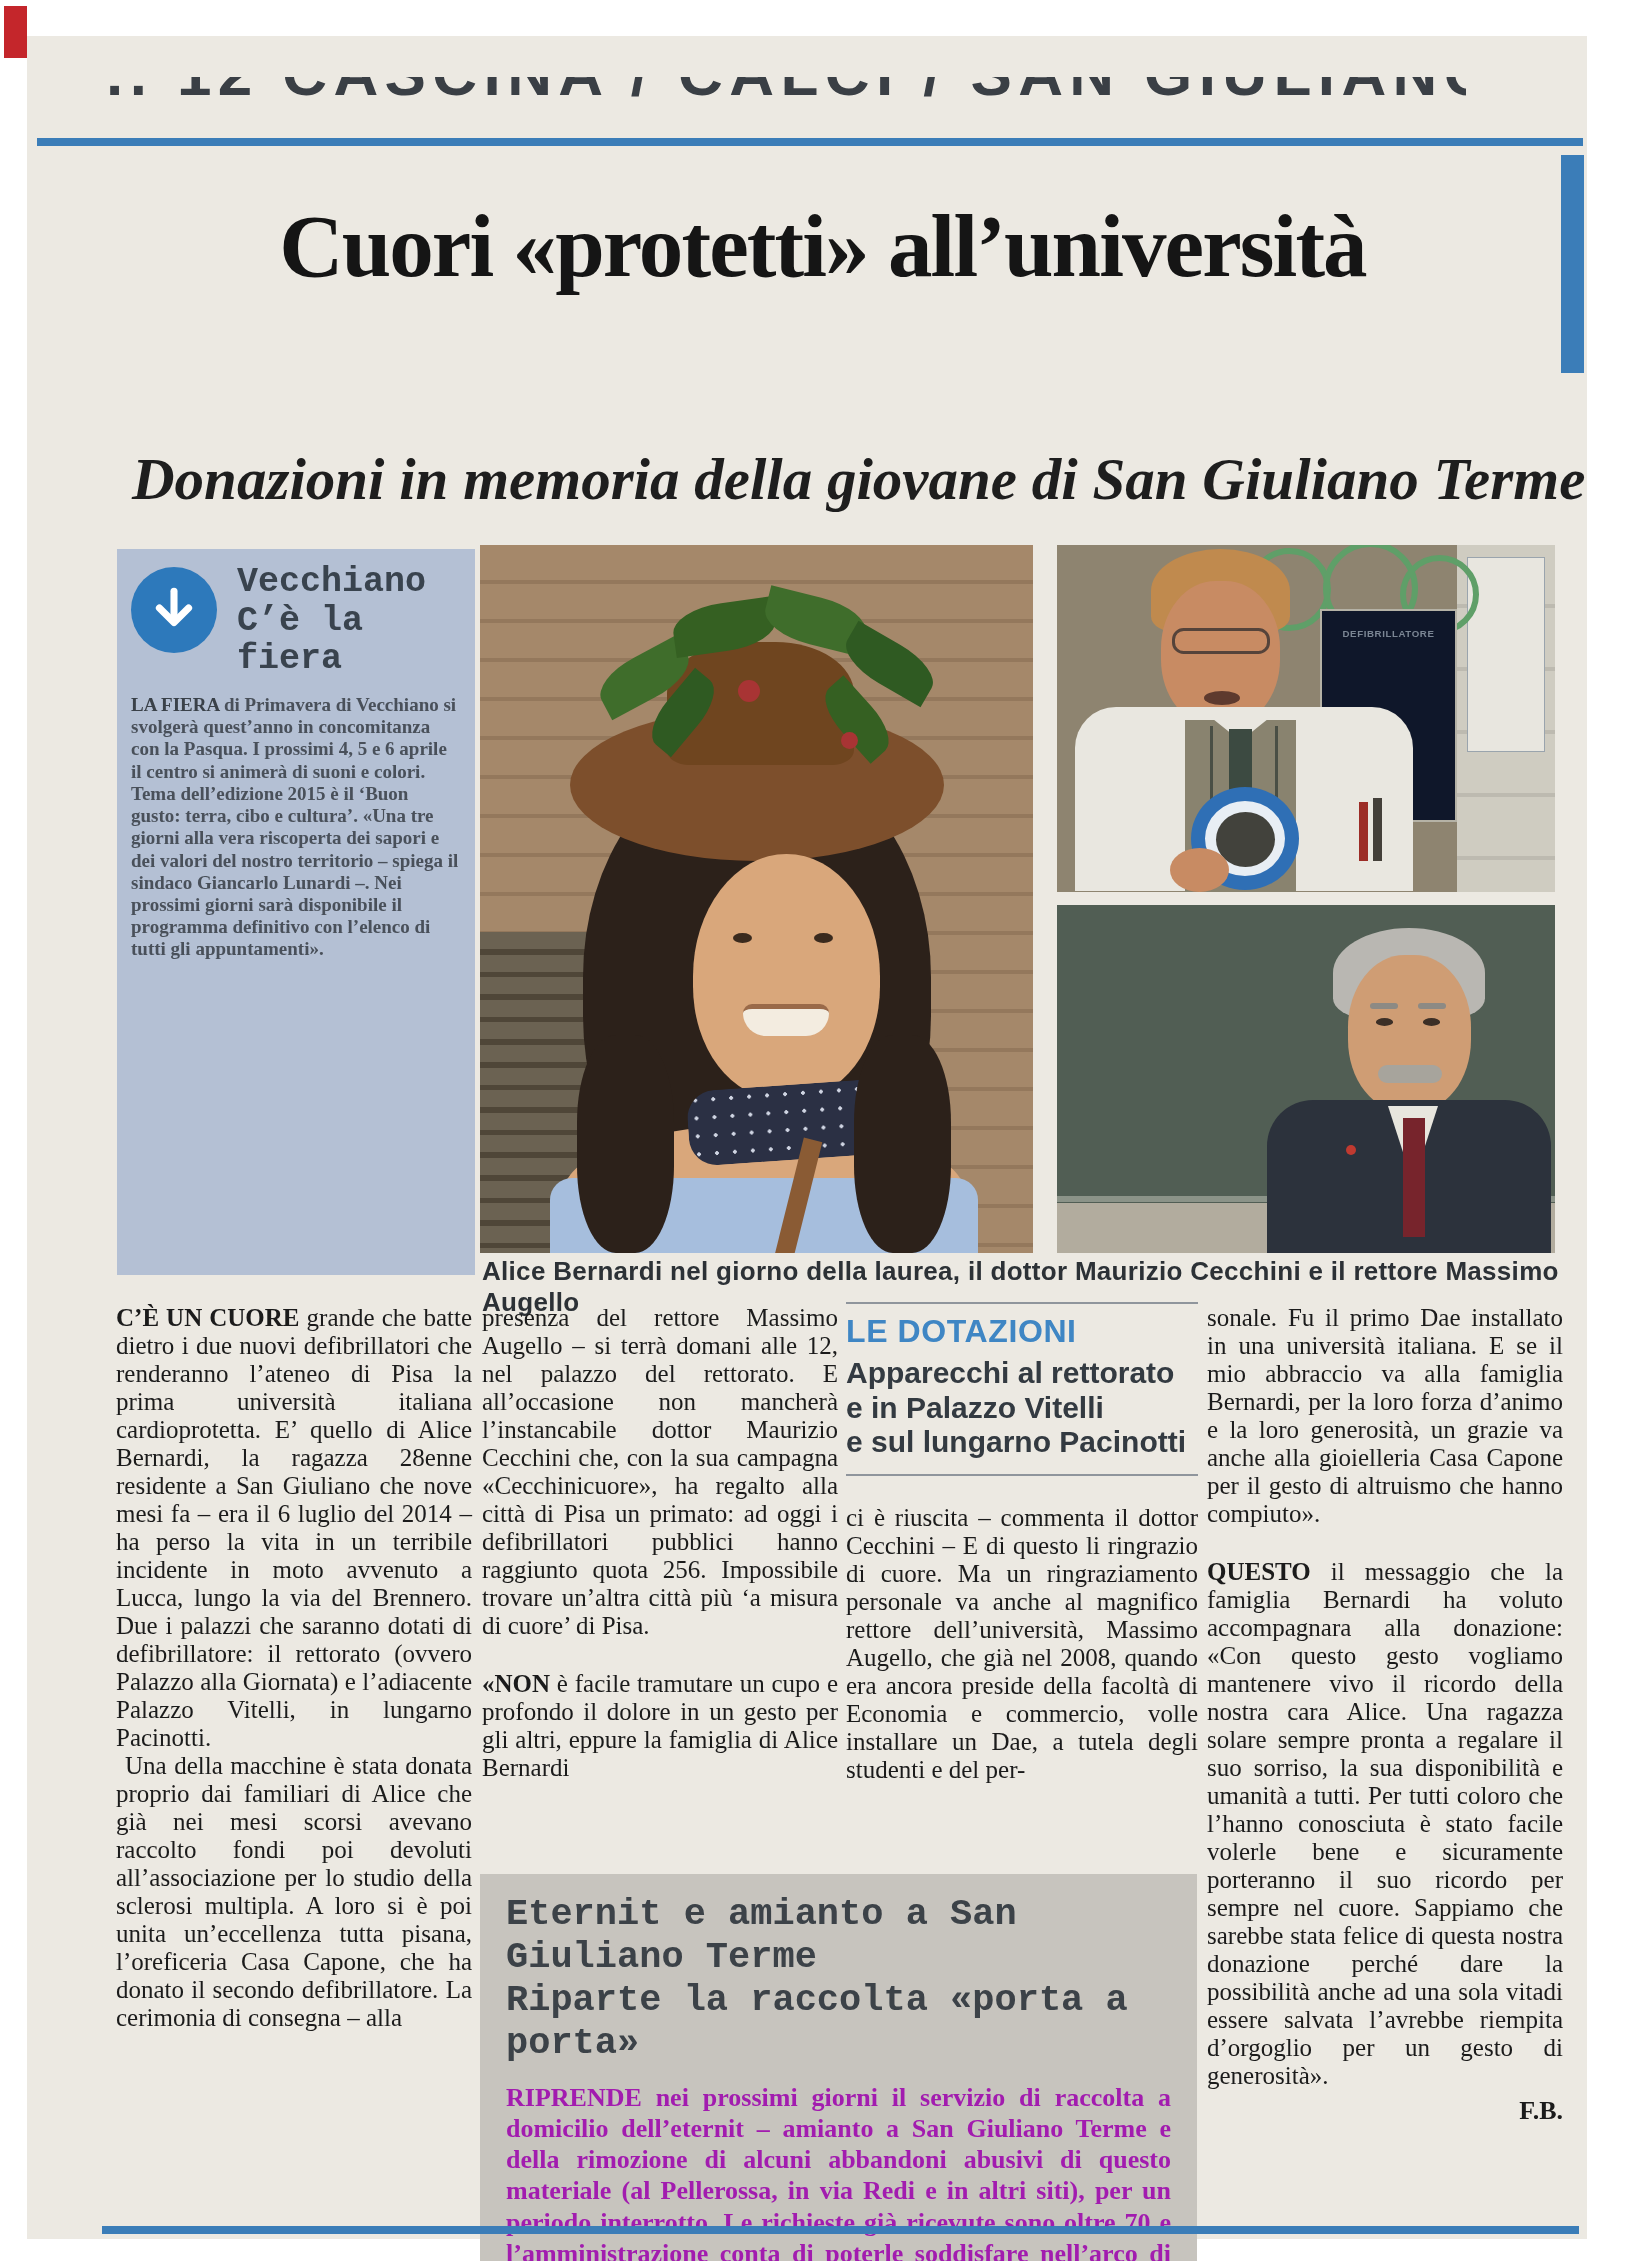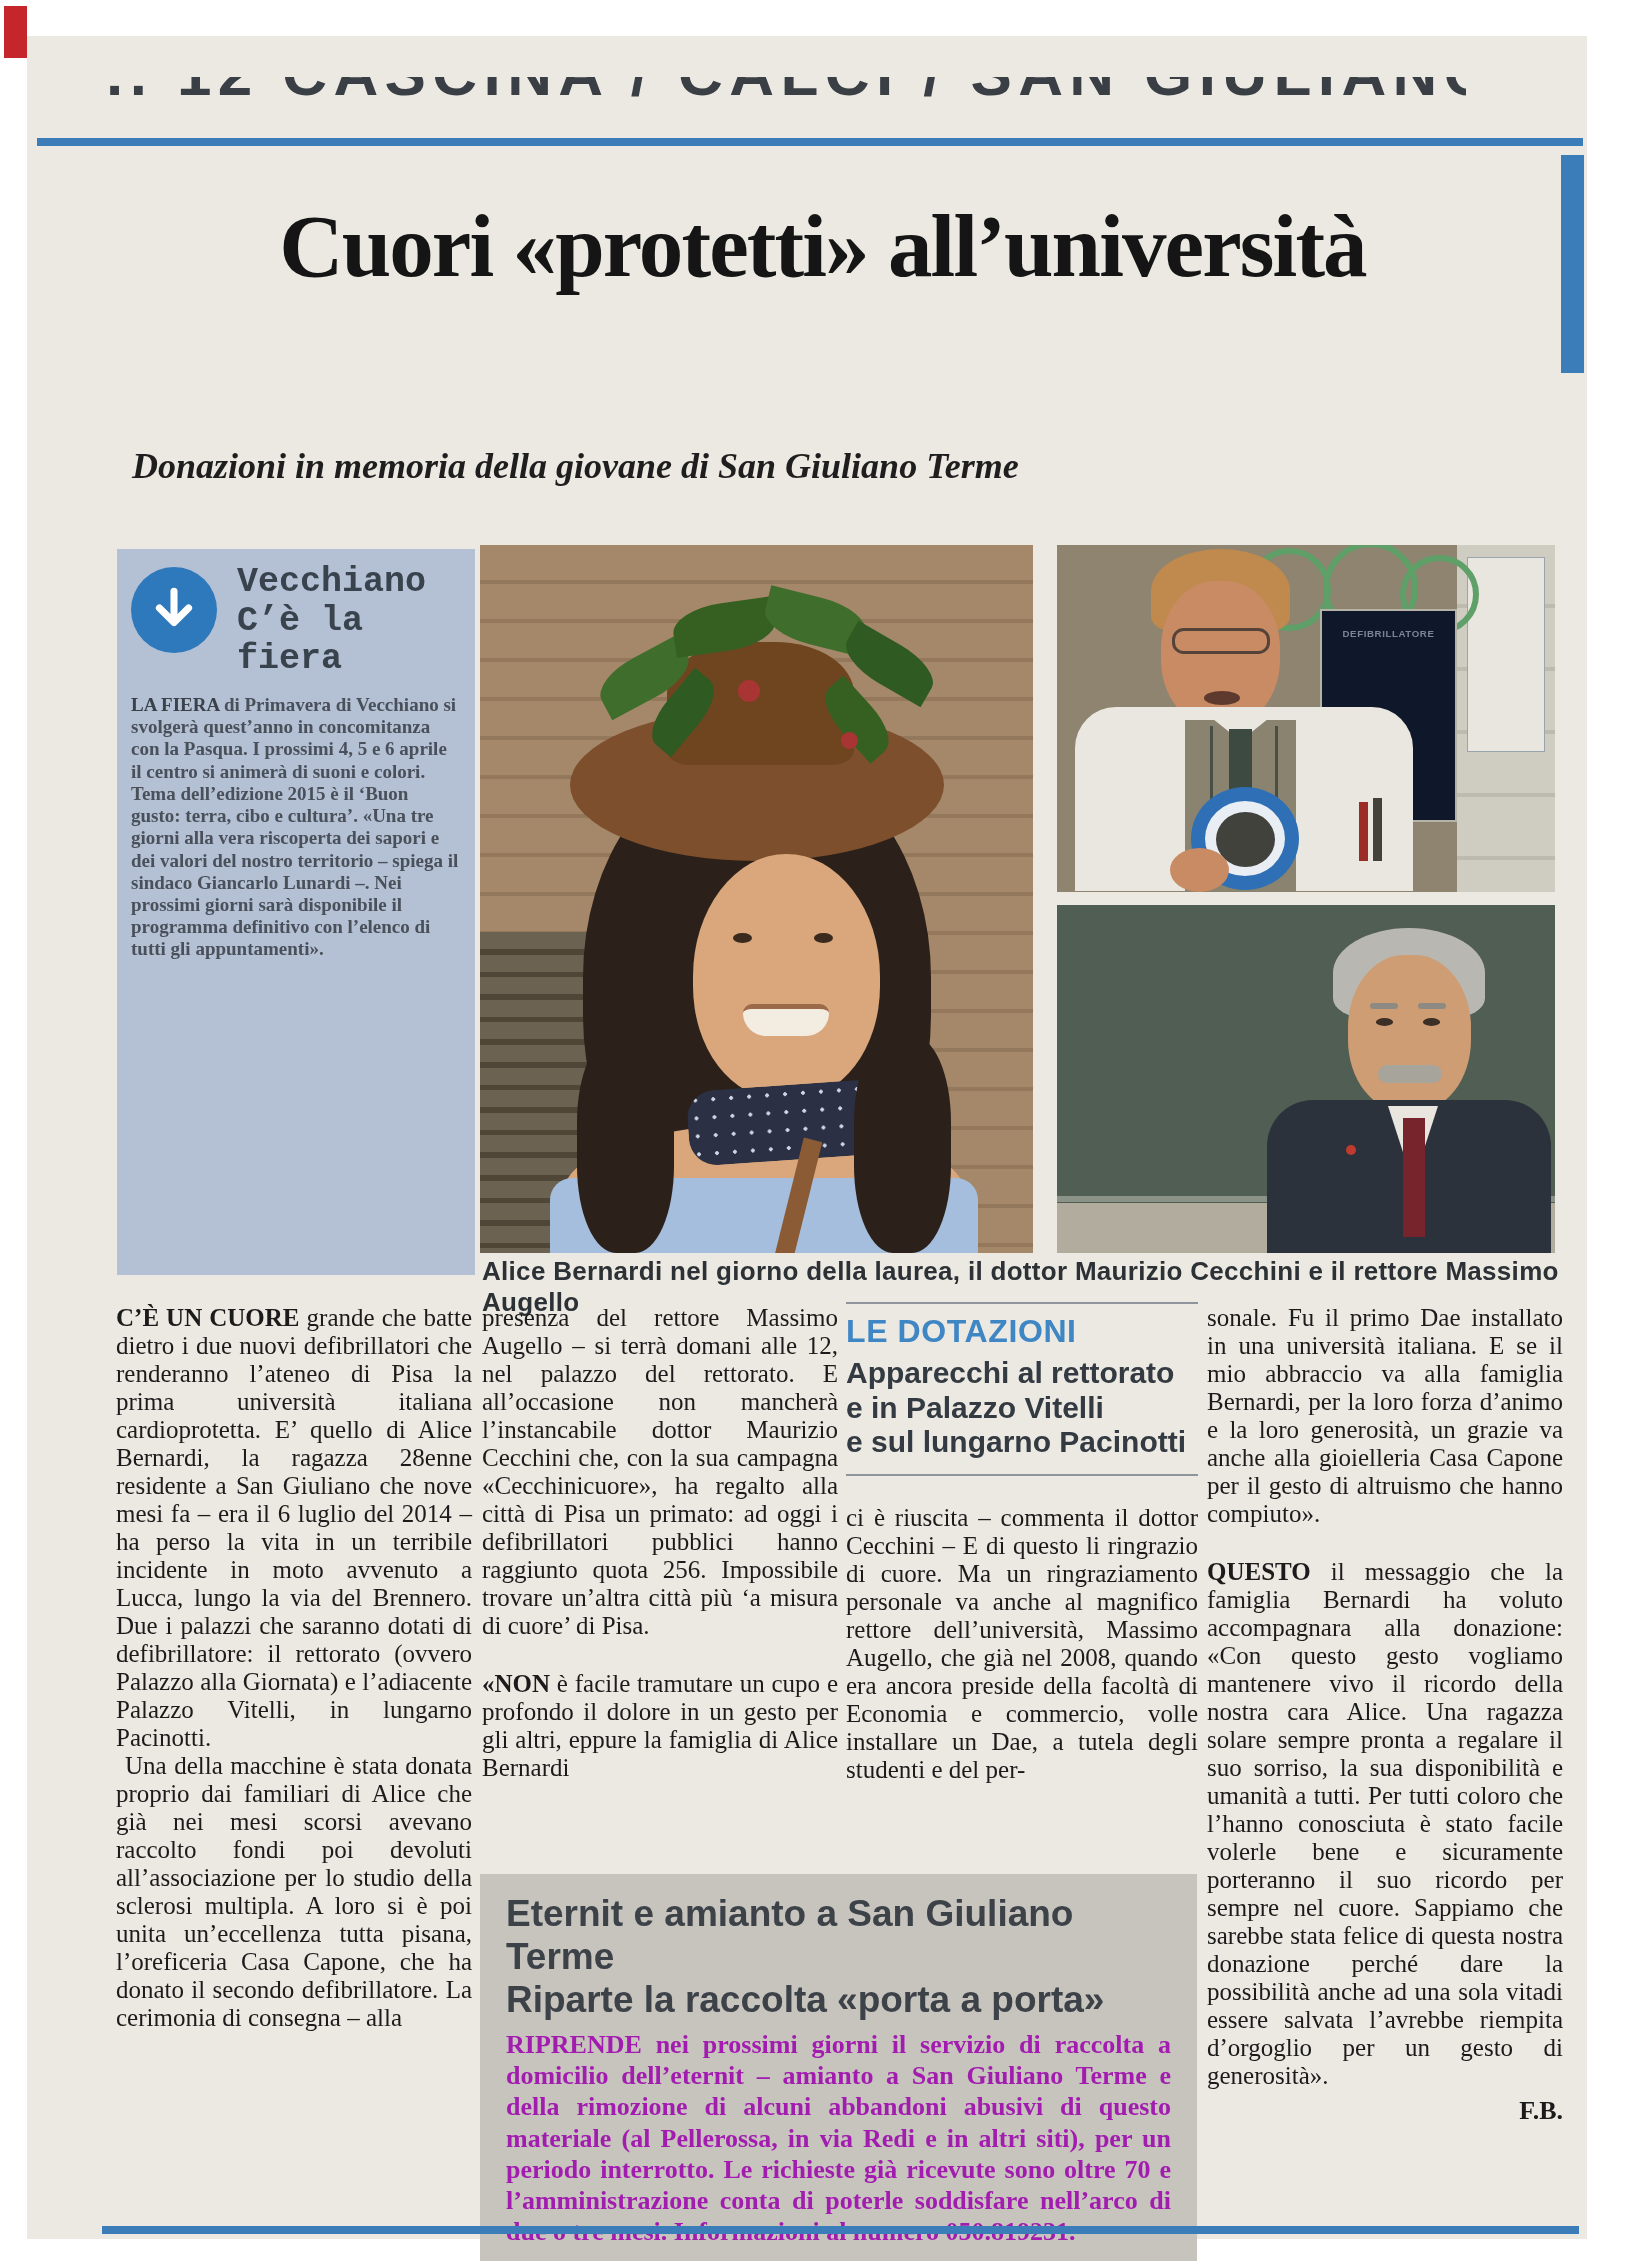--- a/index.html
+++ b/index.html
@@ -26,21 +26,21 @@
 
   .headline{
     position:absolute;left:126px;top:188px;width:1393px;text-align:center;
     font-family:"Liberation Serif", serif;font-weight:bold;color:#151515;
     font-size:89px;line-height:1.32;letter-spacing:-1.9px;
   }
   .headline div{white-space:nowrap;}
   .subheadline{
     position:absolute;left:132px;top:445px;width:1386px;
     font-family:"Liberation Serif", serif;font-style:italic;font-weight:bold;
-    font-size:36px;color:#1e1e1e;white-space:nowrap;
+    font-size:59px;color:#1e1e1e;white-space:nowrap;
   }
 
   
   .sidebar{position:absolute;left:117px;top:549px;width:358px;height:726px;background:#b4c0d4;}
   .sb-circle{
     position:absolute;left:14px;top:18px;width:86px;height:86px;border-radius:50%;
     background:#2d79bb;display:flex;align-items:center;justify-content:center;
   }
   .sb-title{
     position:absolute;left:120px;top:14px;font-family:Liberation Mono, monospace;
@@ -84,22 +84,22 @@
     line-height:1.14;color:#333a41;white-space:pre-line;margin:0 0 15px;text-align:left;
   }
   .dot-body{margin-top:28px !important;}
 
   
   .eternit{
     position:absolute;left:480px;top:1874px;width:717px;min-height:312px;
     background:#c7c4be;box-sizing:border-box;padding:19.3px 26px 22px;
   }
   .et-title{
-    font-family:Liberation Sans, sans-serif;font-weight:bold;font-size:37px;
-    line-height:1.16;color:#3c4248;white-space:pre-line;margin:0 0 7px;
+    font-family:Liberation Mono, monospace;font-weight:bold;font-size:37px;
+    line-height:1.16;color:#3c4248;white-space:pre-line;margin:0 0 17px;
   }
   .et-body{
     font-family:"Liberation Serif", serif;font-weight:bold;font-size:26px;
     line-height:1.2;text-align:justify;color:#a21caf;margin:0;
   }
   .signature{
     display:block;text-align:right;font-weight:bold;font-size:26px;margin-top:6.4px;
     font-family:"Liberation Serif", serif;color:#1b1b1b;
   }
   .rule-bottom{position:absolute;left:102px;top:2226px;width:1477px;height:8.4px;background:#3b7db8;}

